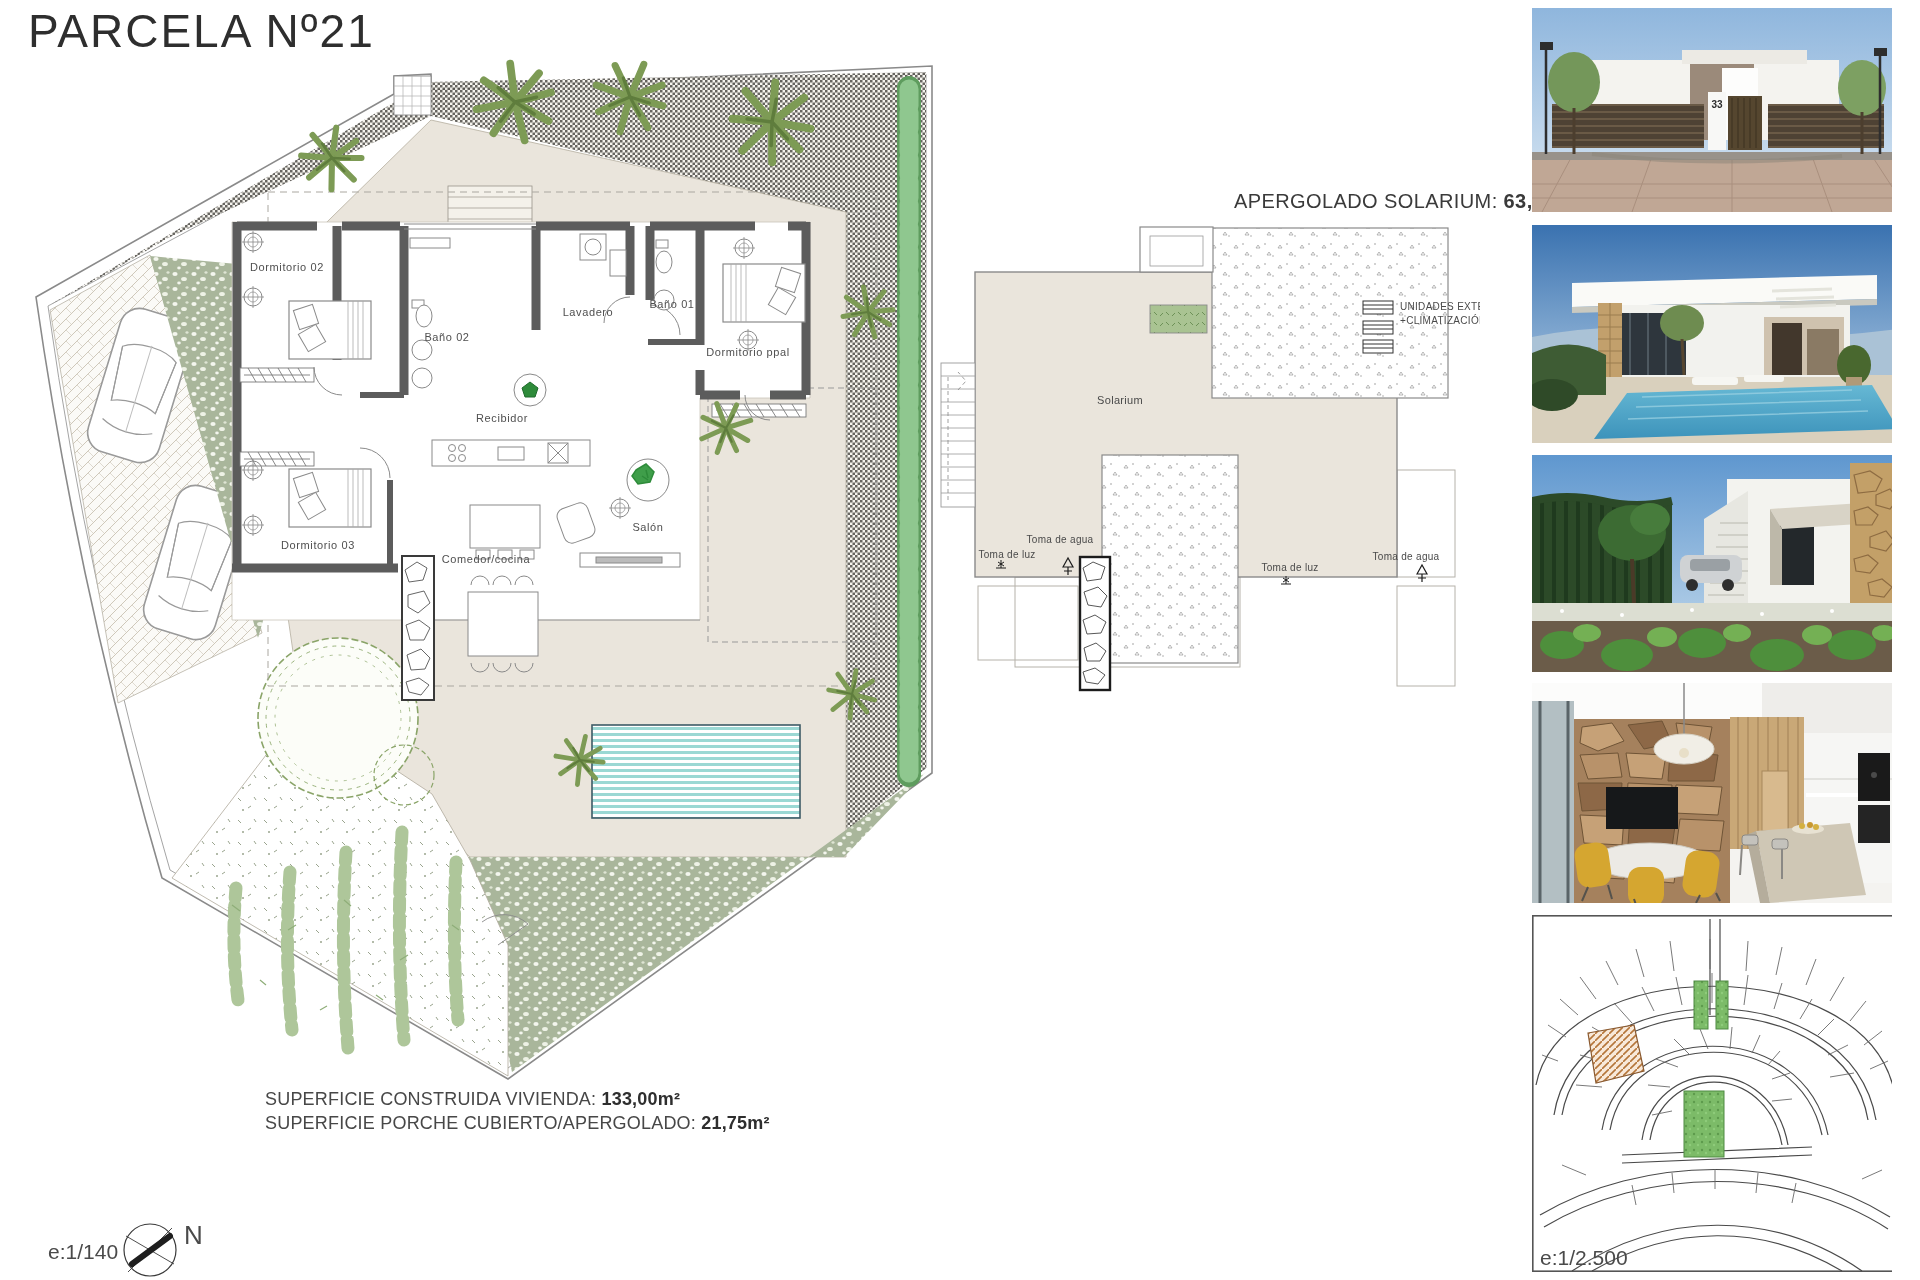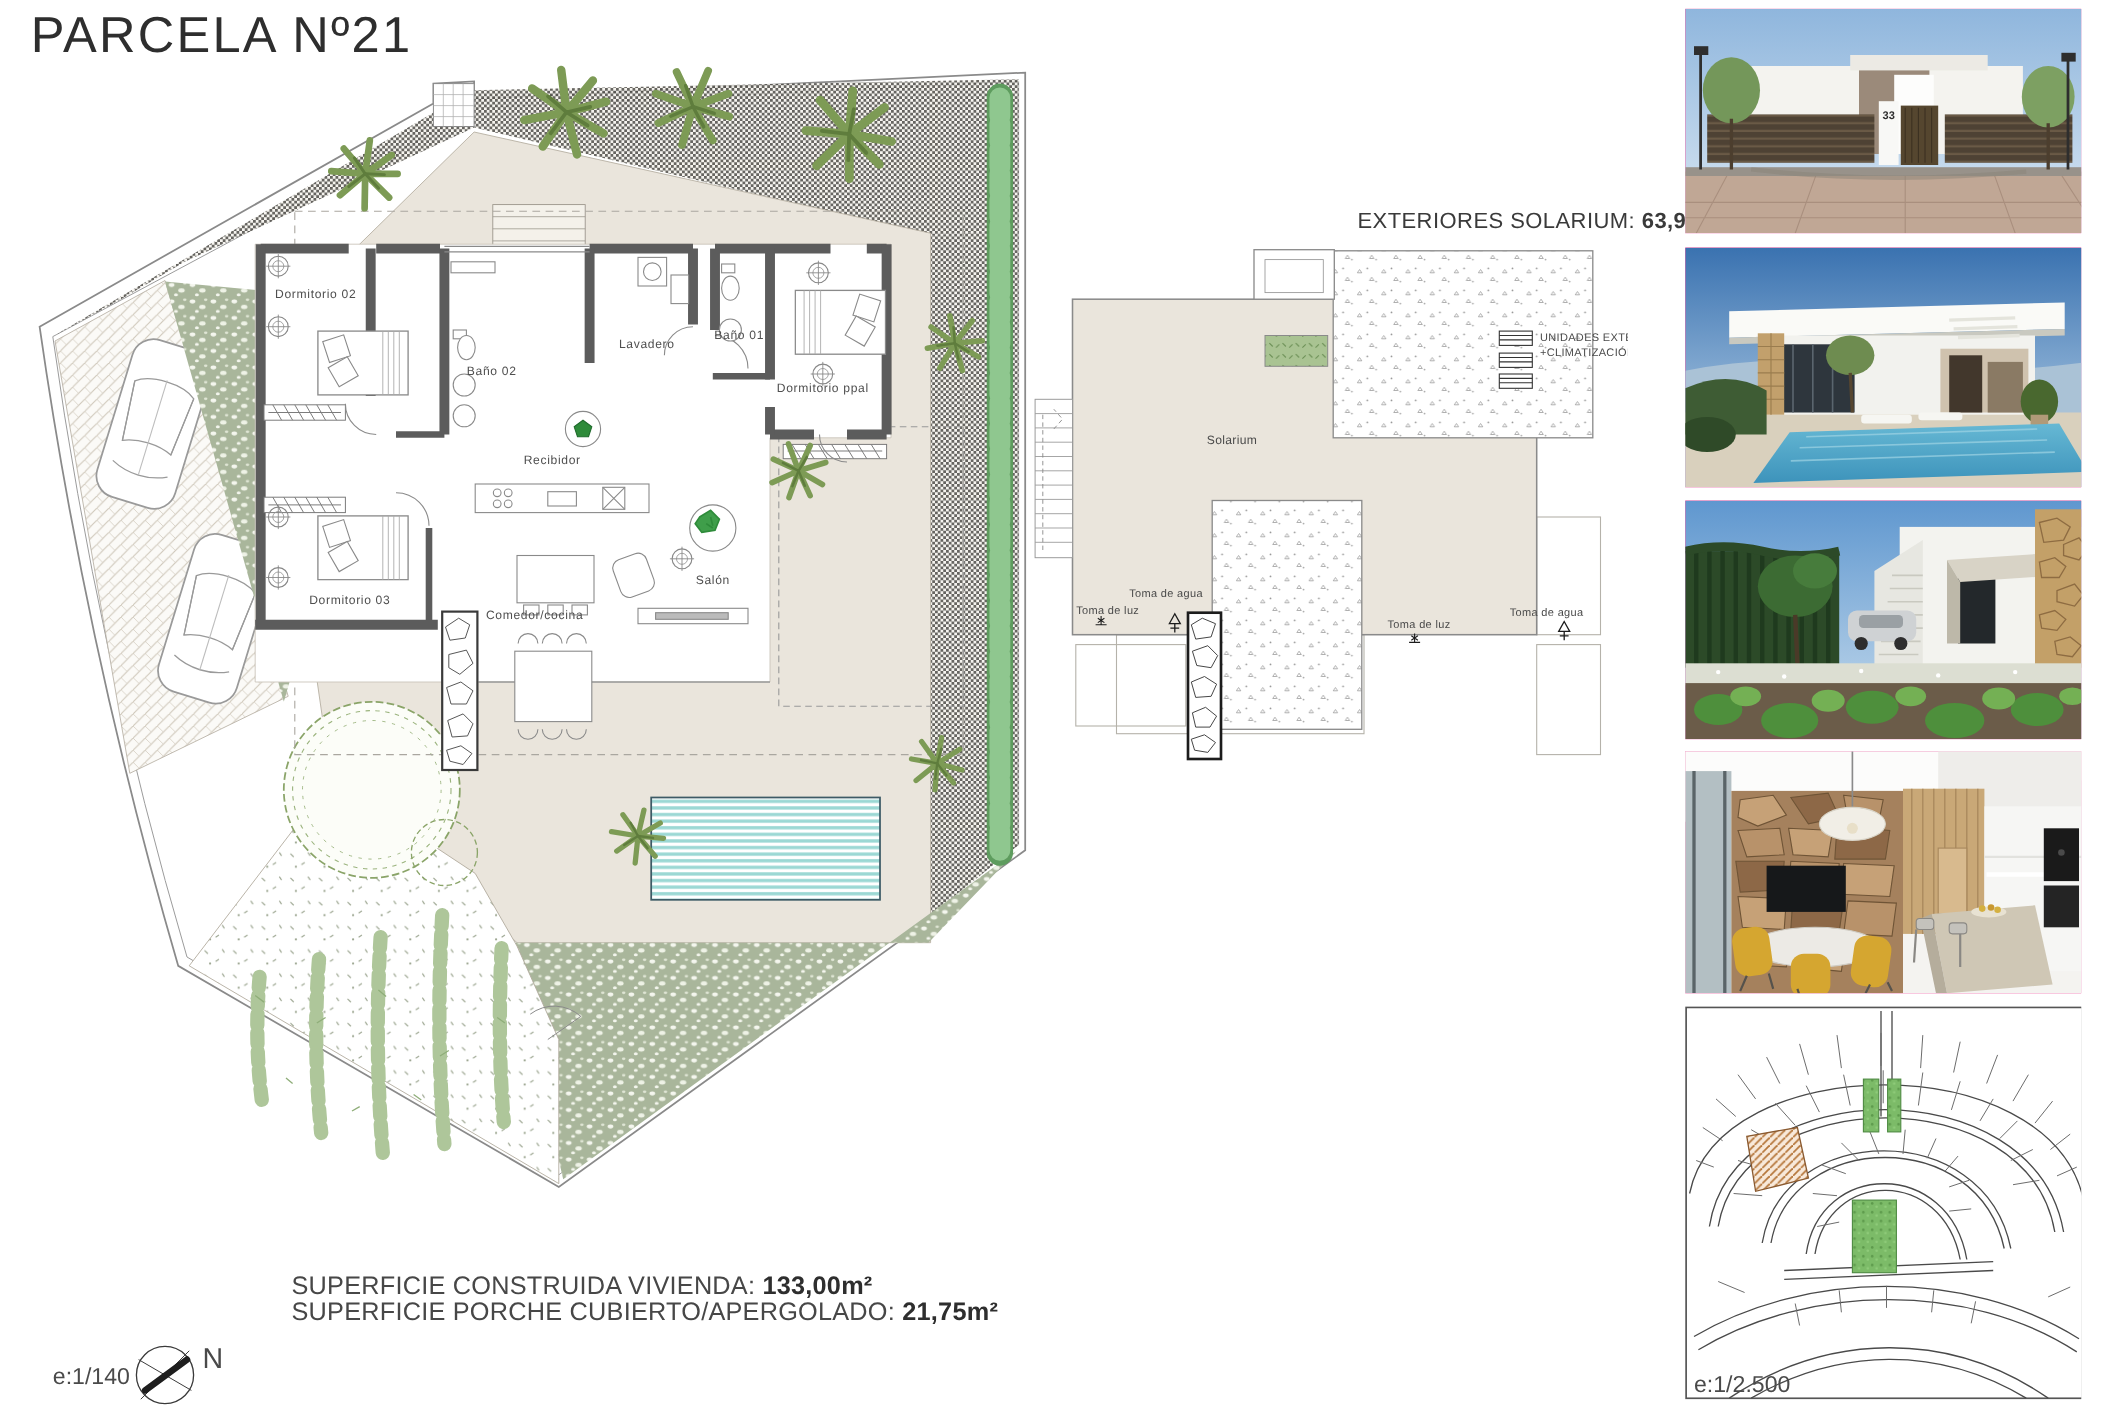--- a/index.html
+++ b/index.html
@@ -3,21 +3,21 @@
 <meta charset="utf-8">
 <style>
   html,body{margin:0;padding:0;background:#fff;}
   #sheet{position:relative;width:1892px;height:1280px;background:#ffffff;overflow:hidden;
          font-family:"Liberation Sans", sans-serif;color:#3c3c3c;}
   .abs{position:absolute;}
   #page-title{left:28px;top:4px;font-size:46px;font-weight:400;letter-spacing:2px;color:#2e2e2e;
               font-stretch:semi-condensed;}
   #solarium-title{left:1234px;top:190px;font-size:20px;letter-spacing:.4px;color:#3a3a3a;white-space:nowrap;}
   #solarium-title b{font-weight:700;}
-  #areas-block{left:265px;top:1157px;font-size:23px;line-height:23.6px;color:#474747;letter-spacing:.2px;}
+  #areas-block{left:265px;top:1088px;font-size:18px;line-height:23.6px;color:#474747;letter-spacing:.2px;}
   #areas-block .val{font-weight:700;color:#2e2e2e;}
   #scale-main{left:48px;top:1240px;font-size:21px;color:#4a4a4a;}
   .photo{left:1532px;width:366px;overflow:hidden;background:#ec4899;}
   svg text{font-family:"Liberation Sans", sans-serif;}
   .roomlbl{font-size:11px;fill:#4f4f4f;letter-spacing:.6px;}
   .smalllbl{font-size:10px;fill:#4a4a4a;letter-spacing:.3px;}
 </style>
 </head>
 <body>
 
@@ -280,21 +280,21 @@
       <use href="#palm" x="-20" y="-20" width="40" height="40" transform="translate(772,122) scale(2.5) rotate(60)"></use>
       <use href="#palm" x="-20" y="-20" width="40" height="40" transform="translate(332,158) scale(1.9) rotate(15)"></use>
       <use href="#palm" x="-20" y="-20" width="40" height="40" transform="translate(868,312) scale(1.6) rotate(45)"></use>
       <use href="#palm" x="-20" y="-20" width="40" height="40" transform="translate(726,428) scale(1.6) rotate(80)"></use>
       <use href="#palm" x="-20" y="-20" width="40" height="40" transform="translate(580,760) scale(1.5) rotate(20)"></use>
       <use href="#palm" x="-20" y="-20" width="40" height="40" transform="translate(852,694) scale(1.5) rotate(65)"></use>
     </g>
   </svg>
 
   <div class="abs" id="solarium-title">
-    <span>EXTERIORES SOLARIUM:</span>
+    <span>APERGOLADO SOLARIUM:</span>
     <b>63,94m²</b>
   </div>
 
   <svg class="abs" style="left:900px;top:180px" width="580" height="520" viewBox="900 180 580 520">
     <defs>
       <pattern id="speckle" width="22" height="20" patternUnits="userSpaceOnUse">
         <rect width="22" height="20" fill="#ffffff"></rect>
         <path d="M4,5 l2,3 l-4,0 z M15,12 l2,3 l-4,0 z" fill="none" stroke="#9a9a9a" stroke-width="0.7"></path>
         <circle cx="11" cy="4" r="0.8" fill="#9a9a9a"></circle>
         <circle cx="19" cy="16" r="0.8" fill="#aaa"></circle>

